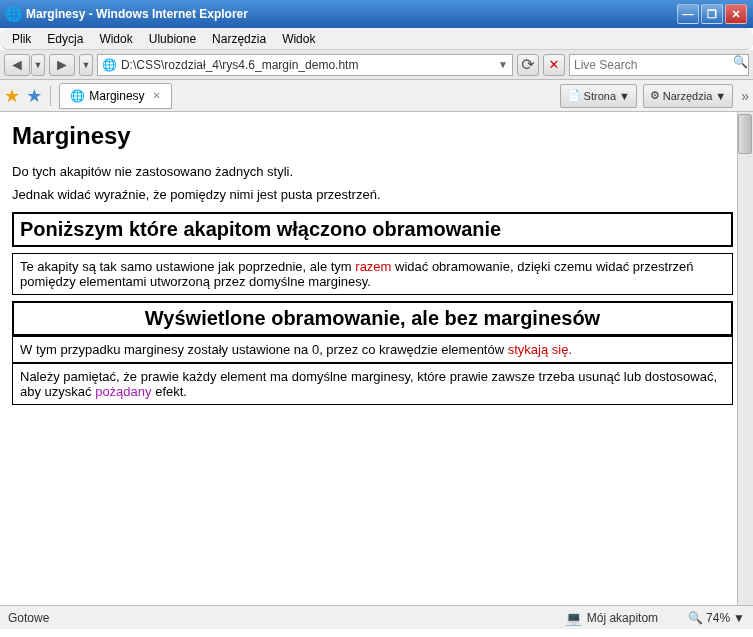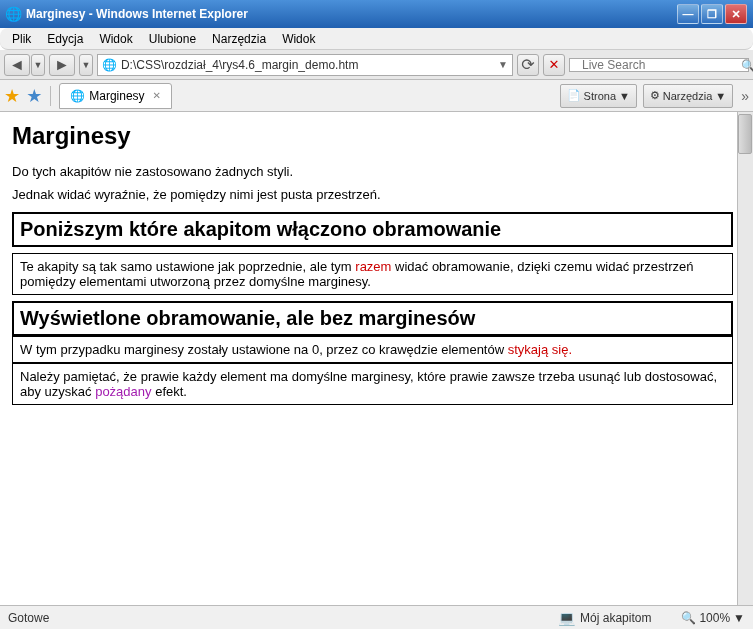--- a/index.html
+++ b/index.html
@@ -125,23 +125,23 @@
       align-items: center;
       justify-content: center;
       cursor: pointer;
       font-size: 14px;
       color: #555;
     }
     .search-wrap {
       display: flex;
       background: white;
       border: 1px solid #aaa;
-      height: 14px;
+      height: 22px;
       width: 180px;
-      padding: 0 12px;
+      padding: 0 4px;
       gap: 4px;
     }
     .search-input {
       flex: 1;
       font-size: 12px;
       color: #999;
       border: none;
       outline: none;
       background: transparent;
     }
@@ -260,23 +260,24 @@
       margin-bottom: 4px;
       font-size: 13px;
       color: #000;
     }
 
     .section-heading-no-margin {
       font-size: 20px;
       font-weight: bold;
       color: #000;
       border: 2px solid #000;
-      padding: 4px 6px;
+      padding: 4px 13px;
       margin: 6px 0 0 0;
       display: block;
+      text-align: center;
     }
     .boxed-paragraph-no-margin {
       border: 1px solid #000;
       padding: 5px 7px;
       font-size: 13px;
       color: #000;
       margin: 0;
     }
     .scrollbar-track {
       position: absolute;
@@ -434,16 +435,16 @@
 </div>
 
 <div class="status-bar">
   <span class="status-left">Gotowe</span>
   <div class="status-mid">
     <span class="status-mid-icon">💻</span>
     <span>Mój akapitom</span>
   </div>
   <div style="display:flex;align-items:center;gap:3px;">
     <span>🔍</span>
-    <span>100%</span>
+    <span>74%</span>
     <span>▼</span>
   </div>
 </div>
 
 </body></html>

